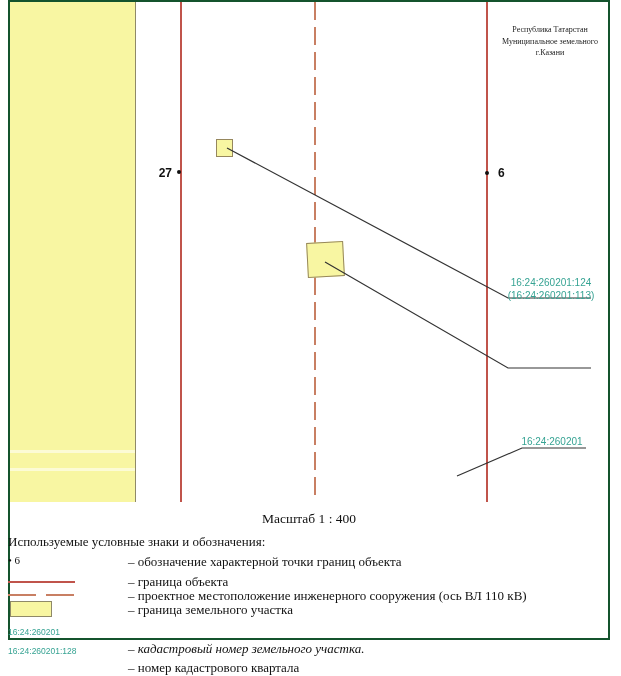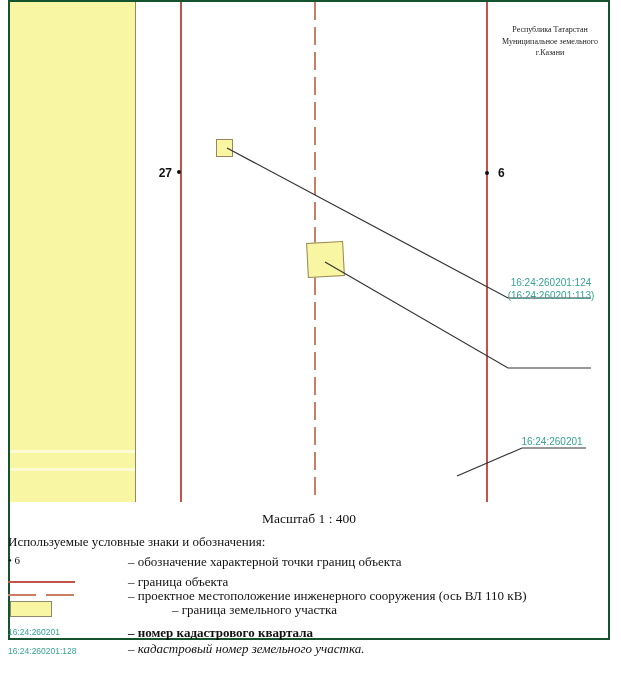--- a/index.html
+++ b/index.html
@@ -108,19 +108,19 @@
 <div class="legend-sym-point" style="top:554px;">• 6</div>
 <div class="legend-desc" style="top:554px;">– обозначение характерной точки границ объекта</div>
 
 <div class="legend-sym-solid" style="top:581px;"></div>
 <div class="legend-desc" style="top:574px;">– граница объекта</div>
 
 <div class="legend-sym-dashed" style="top:594px;"></div>
 <div class="legend-desc" style="top:588px;">– проектное местоположение инженерного сооружения (ось ВЛ 110 кВ)</div>
 
 <div class="legend-sym-rect" style="top:601px;"></div>
-<div class="legend-desc" style="top:602px;margin-left:44px;">– граница земельного участка</div>
+<div class="legend-desc" style="top:602px;">– граница земельного участка</div>
 
 <div class="legend-sym-teal" style="top:627px;">16:24:260201</div>
-<div class="legend-desc" style="top:625px;font-weight:bold;">– номер кадастрового квартала</div>
+<div class="legend-desc" style="top:660px;">– номер кадастрового квартала</div>
 
 <div class="legend-sym-teal" style="top:646px;">16:24:260201:128</div>
 <div class="legend-desc" style="top:641px;font-style:italic;">– кадастровый номер земельного участка.</div>
 
 </body></html>

